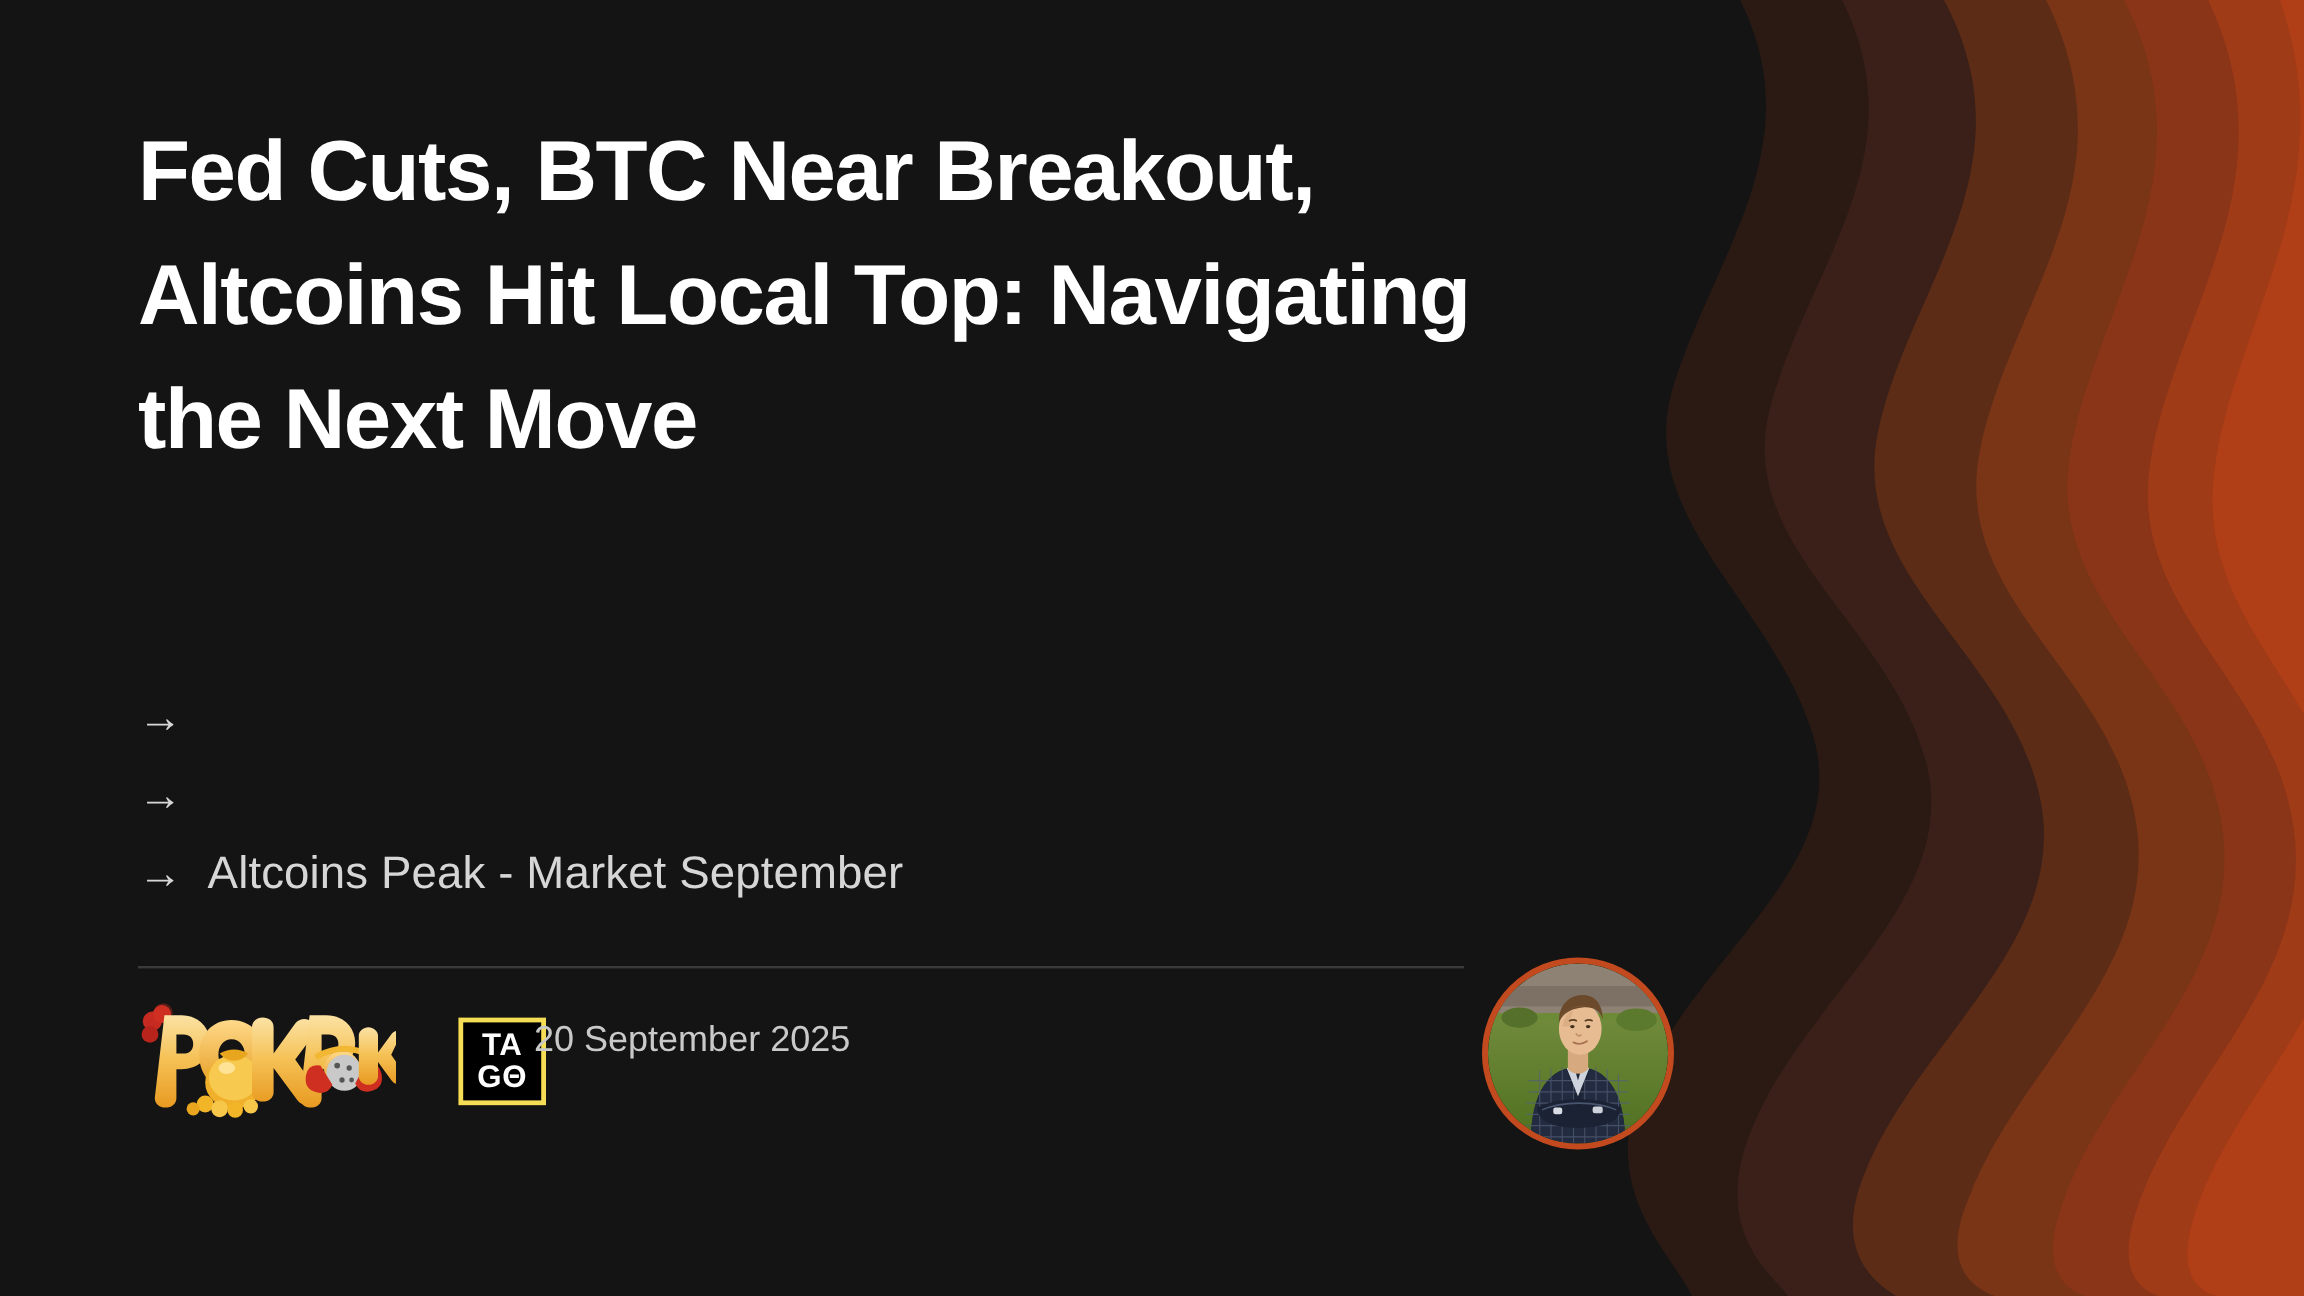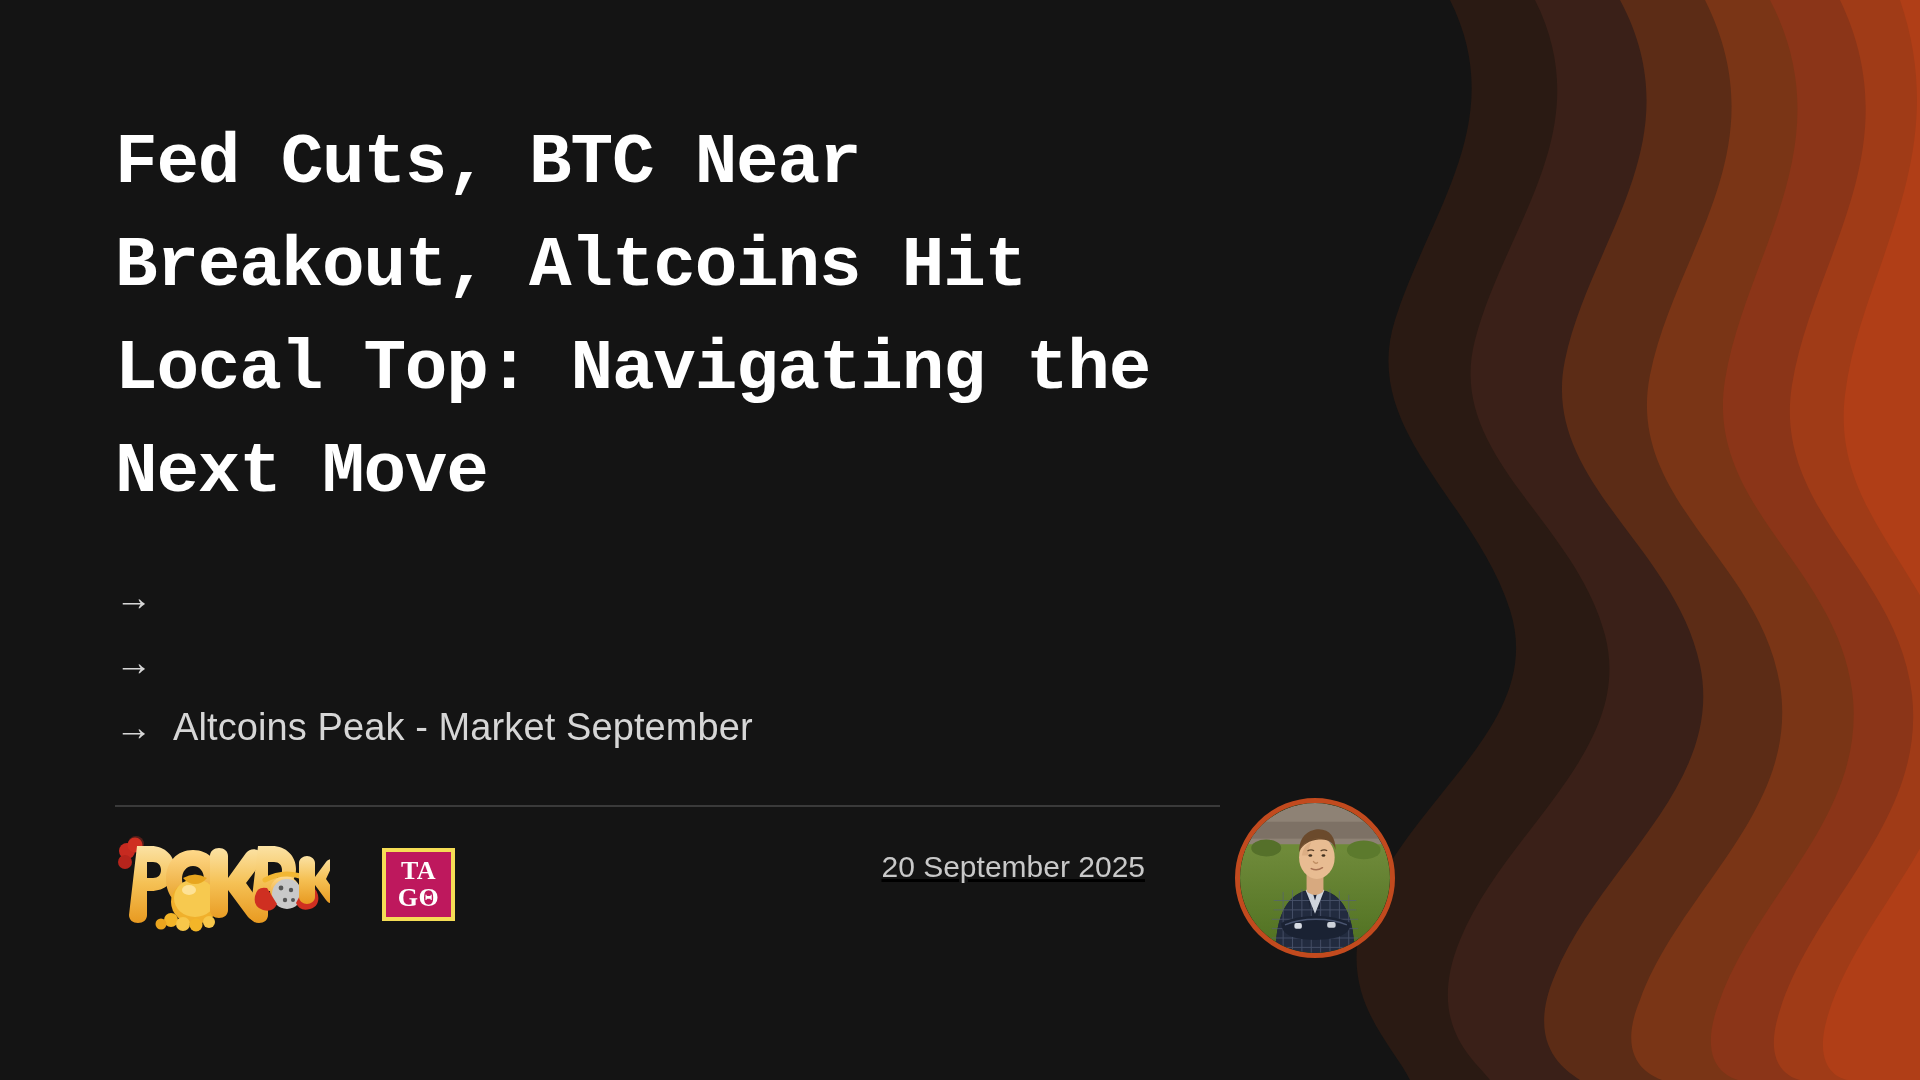--- a/index.html
+++ b/index.html
@@ -27,24 +27,24 @@
 
   
   .content {
     position:absolute;
     left:115px; top:0;
     width:1120px; height:1080px;
   }
 
   .title {
     position:absolute;
-    left:0; top:112px;
+    left:0; top:92px;
     width:1110px;
     color:#ffffff;
-    font-family:Liberation Mono, monospace;
+    font-family:Liberation Sans, sans-serif;
     font-weight:700;
     font-size:71px;
     line-height:103px;
     letter-spacing:-1.2px;
   }
 
   .bullets {
     position:absolute;
     left:0; top:565px;
     list-style:none;
@@ -93,34 +93,33 @@
   .pokpok { width:215px; height:112px; display:block; }
 
   .tago {
     width:73px; height:73px;
     border:4px solid #f5dd55;
     display:flex;
     flex-direction:column;
     align-items:center;
     justify-content:center;
     color:#ffffff;
-    font-family:Liberation Serif, serif;
+    font-family:Liberation Sans, sans-serif;
     font-weight:700;
     font-size:26px;
     line-height:27px;
     letter-spacing:0.5px;
-    background:#be185d;
+    background:#000000;
   }
 
   .meta {
     position:absolute;
     right:280px; top:28px;
-    text-align:right;
+    text-align:left;
     width:700px;
-    text-decoration:underline;
   }
   .meta .date {
     color:#c9c9c9;
     font-size:30px;
     line-height:42px;
     font-weight:400;
   }
   .meta .byline {
     color:#d9d9d9;
     font-family:"Liberation Sans Narrow","Liberation Sans",sans-serif;

